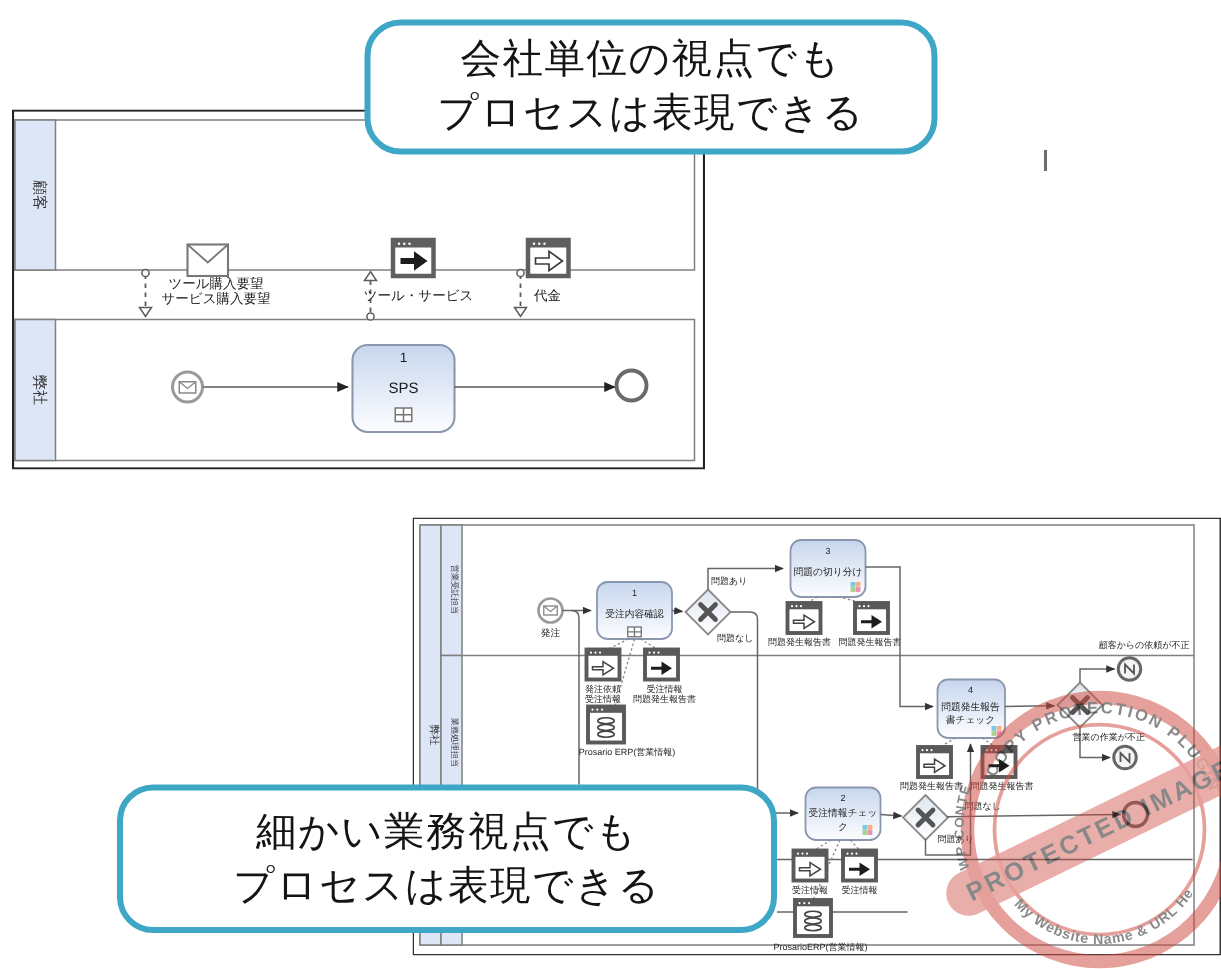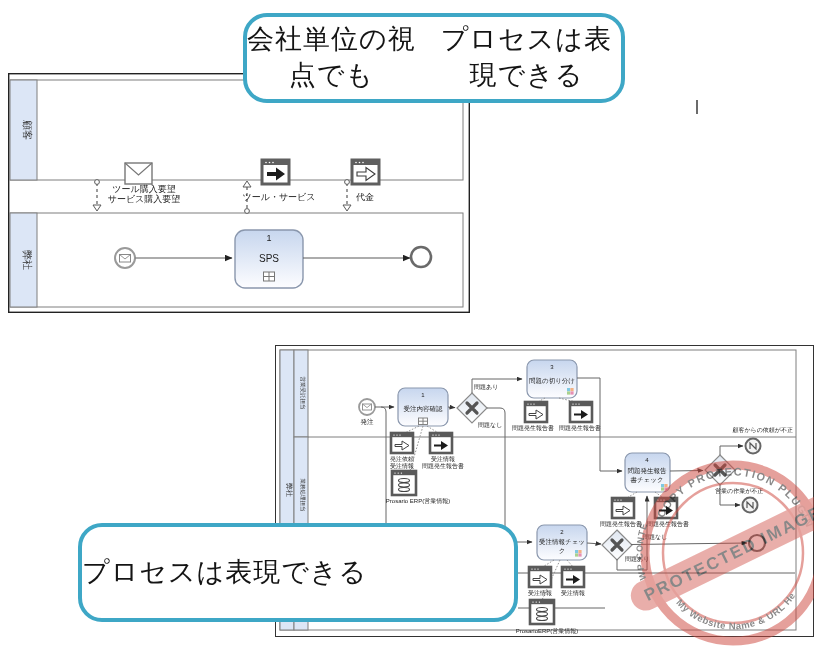--- a/index.html
+++ b/index.html
@@ -1,21 +1,21 @@
 <!DOCTYPE html>
 <html><head>
 <meta charset="utf-8">
 <style>
   html,body{margin:0;padding:0;background:#fff;}
   #canvas{position:relative;width:814px;height:646px;background:#fff;overflow:hidden;
           font-family:"Liberation Sans","DejaVu Sans",sans-serif;}
   .fig{position:absolute;}
   .callout{position:absolute;background:#fff;border:4px solid #3ea7c6;border-radius:24px;
-           display:flex;flex-direction:row;align-items:center;
-           text-align:center;color:#141414;font-size:27px;line-height:1.32;letter-spacing:1px;gap:16px;}
+           display:flex;flex-direction:column;align-items:center;justify-content:center;
+           text-align:center;color:#141414;font-size:27px;line-height:1.32;letter-spacing:1px;}
   .leader{position:absolute;width:2px;background:#6b6b6b;}
   svg text{fill:#1c1c1c;}
   .t9{font-size:9px;}
   .t10{font-size:10px;}
   .t65{font-size:6.5px;}
   .t6{font-size:6px;}
   .lane-t{fill:#333;}
   .flow{stroke:#5a5a5a;stroke-width:1.1;fill:none;}
   .flow2{stroke:#666;stroke-width:1;fill:none;}
   .assoc{stroke:#8a8a8a;stroke-width:0.9;stroke-dasharray:1.6 1.6;fill:none;}
@@ -311,16 +311,17 @@
   </svg>
 
   <div class="leader" style="left:696px;top:100px;height:14px;"></div>
 
   <div class="callout" style="left:243px;top:13px;width:374px;height:82px;">
     <div>会社単位の視点でも</div>
     <div>プロセスは表現できる</div>
   </div>
 
   <div class="callout" style="left:78px;top:523px;width:432px;height:91px;">
+    <div>細かい業務視点でも</div>
     <div>プロセスは表現できる</div>
   </div>
 
 </div>
 
 </body></html>

